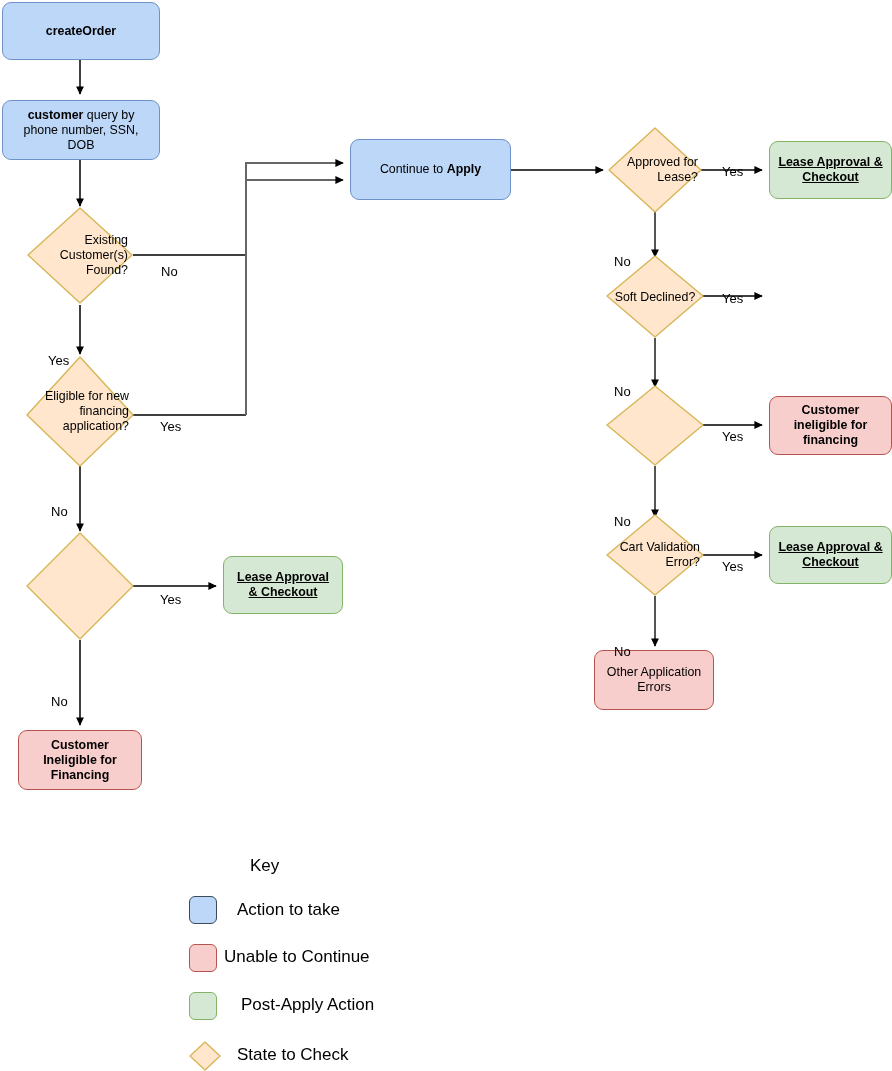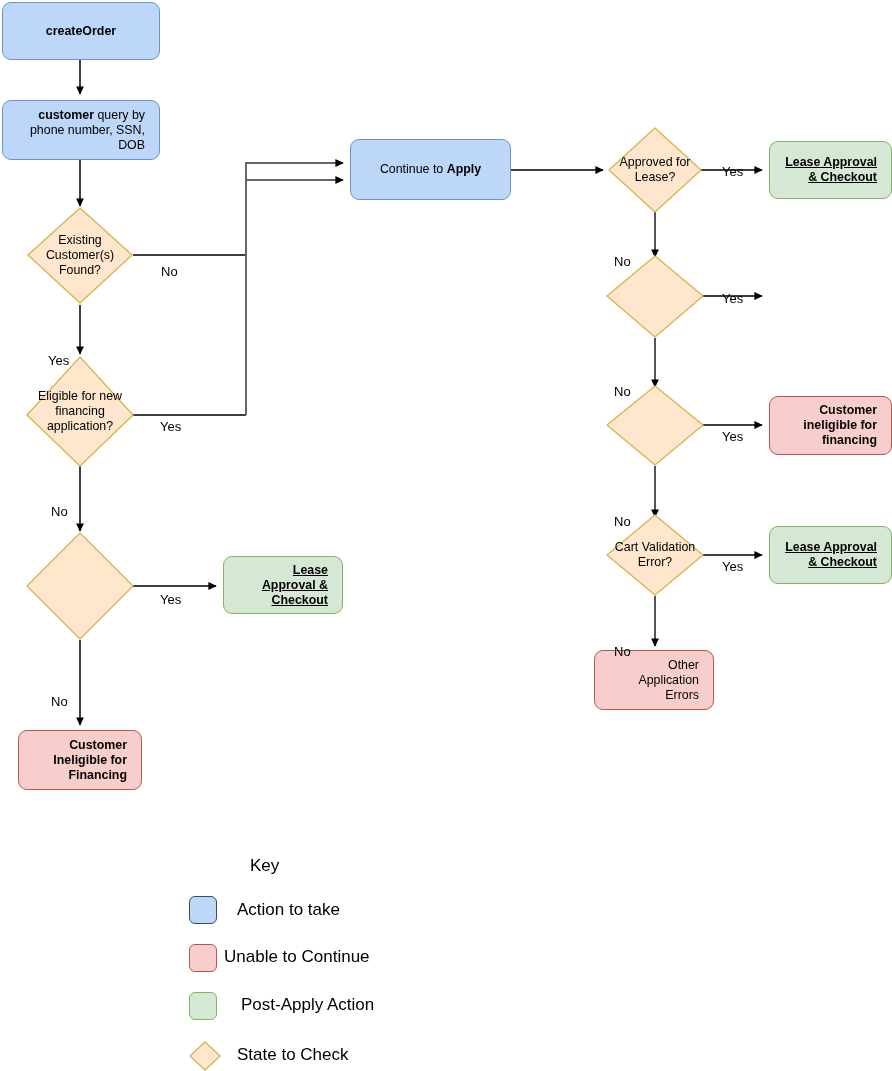--- a/index.html
+++ b/index.html
@@ -26,27 +26,27 @@
     pointer-events: none;
   }
 
   
   .node {
     position: absolute;
     box-sizing: border-box;
     display: flex;
     align-items: center;
     justify-content: center;
-    text-align: right;
+    text-align: center;
     border-radius: 9px;
     border: 1.3px solid;
     font-size: 12.4px;
     line-height: 15px;
     color: #000000;
-    padding: 2px 14px;
+    padding: 2px 8px;
     z-index: 3;
   }
   .node .txt { display: block; }
   .node b { font-weight: bold; }
 
   .n-blue  { background: #bdd7f8; border-color: #6f92c8; }
   .n-green { background: #d5e8d4; border-color: #82b366; text-decoration: underline; }
   .n-red   { background: #f8cecc; border-color: #b85450; }
 
   .bold { font-weight: bold; }
@@ -56,21 +56,21 @@
     position: absolute;
     z-index: 3;
   }
   .diamond .label {
     position: absolute;
     left: 0; top: 0;
     width: 100%; height: 100%;
     display: flex;
     align-items: center;
     justify-content: center;
-    text-align: center;
+    text-align: right;
     font-size: 12.4px;
     line-height: 15px;
     color: #000000;
     box-sizing: border-box;
     padding: 0 6px;
   }
 
   
   .elabel {
     position: absolute;
@@ -239,20 +239,23 @@
   </div>
 
   <div class="diamond" style="left:606px; top:127px; width:98px; height:86px;">
     <div class="label">Approved for Lease?</div>
   </div>
 
   <div class="node n-green" style="left:769px; top:141px; width:123px; height:58px;">
     <span class="txt bold">Lease Approval &amp; Checkout</span>
   </div>
 
+  <div class="diamond" style="left:604px; top:255px; width:102px; height:84px;">
+    <div class="label">Soft Declined?</div>
+  </div>
 
 
 
   <div class="node n-red" style="left:769px; top:396px; width:123px; height:59px;">
     <span class="txt bold">Customer ineligible for financing</span>
   </div>
 
   <div class="diamond" style="left:604px; top:514px; width:102px; height:82px;">
     <div class="label">Cart Validation Error?</div>
   </div>

